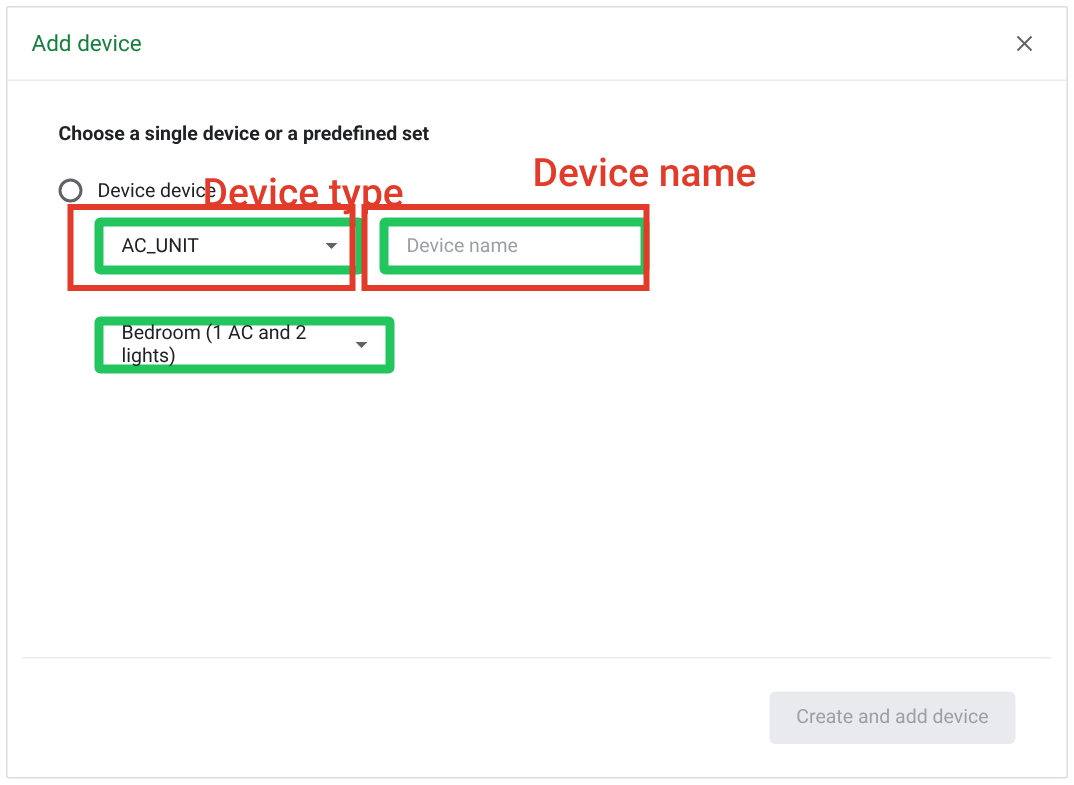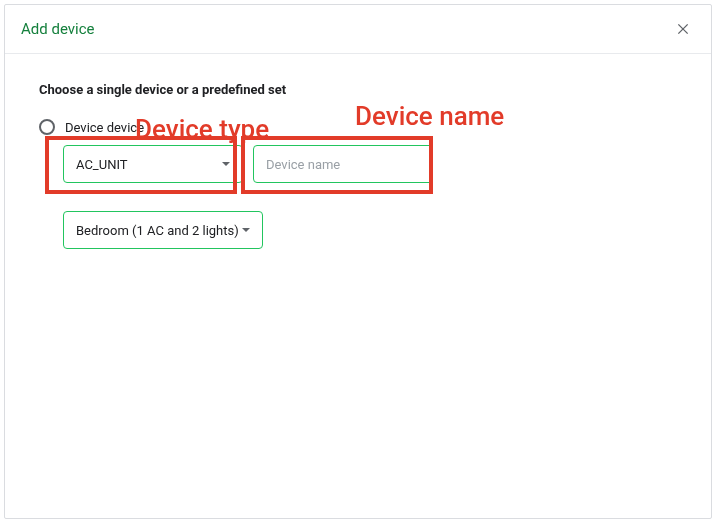--- a/index.html
+++ b/index.html
@@ -69,21 +69,21 @@
     }
     .option-block { margin-bottom: 28px; }
     .field-row {
       display: flex;
       gap: 10px;
       margin-left: 24px;
       margin-top: 10px;
     }
     .select-field, .text-field {
       height: 38px;
-      border: 1px solid #22c55e;
+      border: 6px solid #22c55e;
       border-radius: 4px;
       display: flex;
       align-items: center;
       padding: 0 12px;
       font-size: 13px;
       color: #202124;
       background: #fff;
       cursor: pointer;
     }
     .select-field { width: 180px; justify-content: space-between; }
@@ -167,13 +167,16 @@
         </div>
       </div>
     </div>
 
     <div class="annotation-label" style="left:130px; top:60px;">Device type</div>
     <div class="annotation-label" style="left:350px; top:47px;">Device name</div>
     <div class="annotation-box" style="left:40px; top:82px; width:192px; height:58px;"></div>
     <div class="annotation-box" style="left:236px; top:82px; width:192px; height:58px;"></div>
   </div>
 
+  <div class="dialog-footer">
+    <button class="create-btn">Create and add device</button>
+  </div>
 </div>
 
 </body></html>

